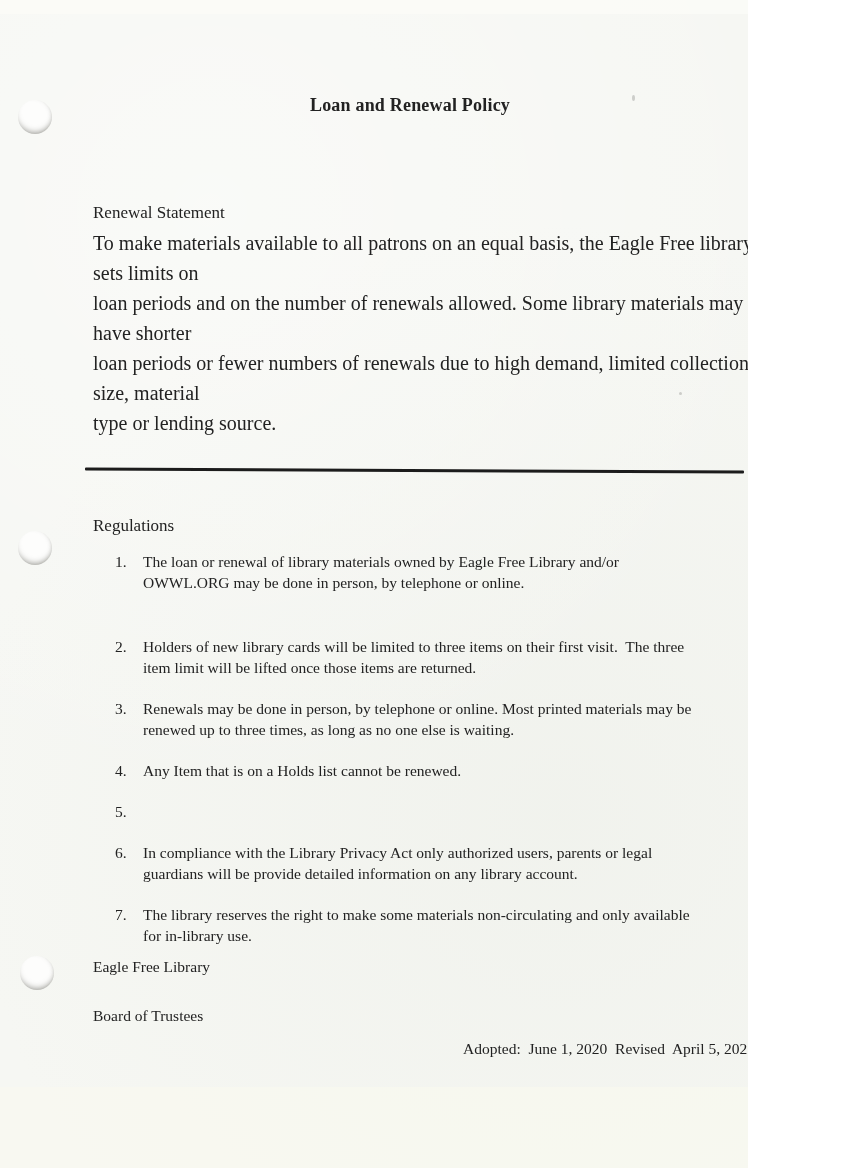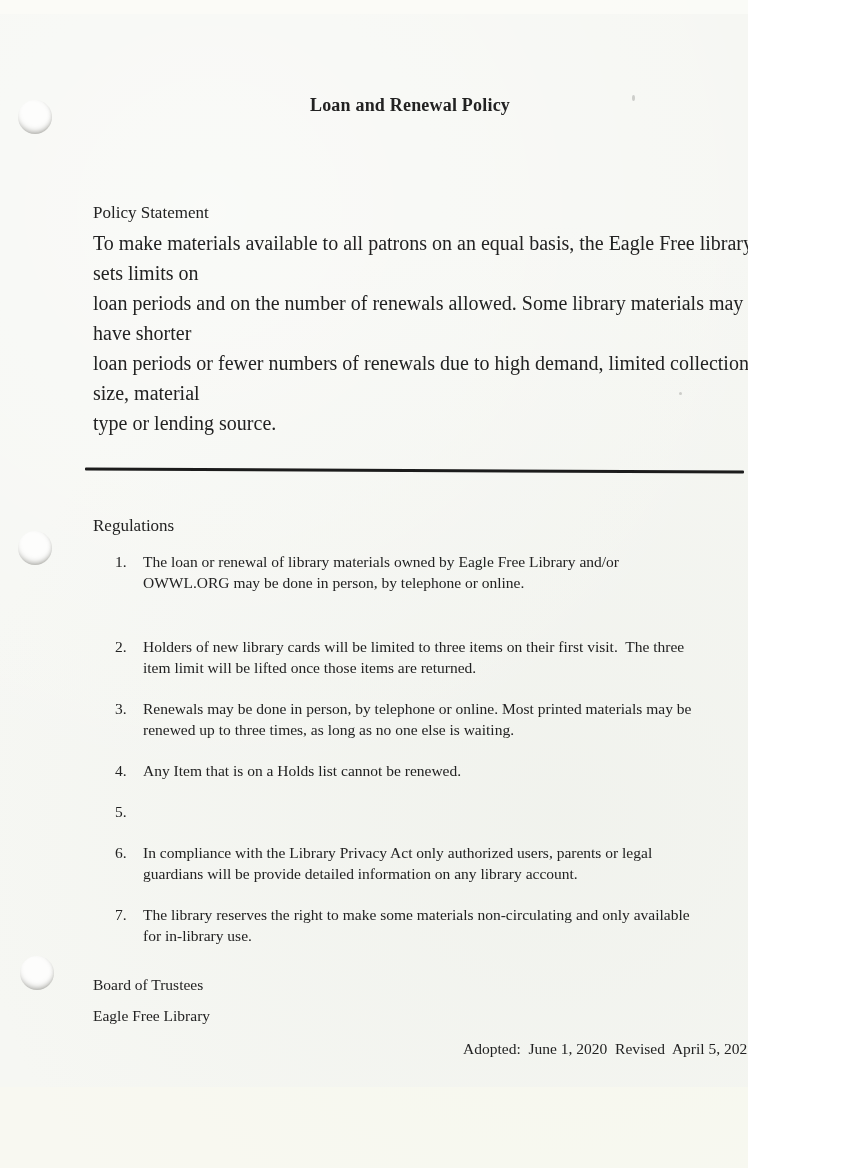--- a/index.html
+++ b/index.html
@@ -137,21 +137,21 @@
   <div class="hole hole-3"></div>
 
   <div class="speck speck-1"></div>
   <div class="speck speck-2"></div>
   <div class="speck speck-3"></div>
 
   <div class="content">
 
     <h1 class="doc-title">Loan and Renewal Policy</h1>
 
-    <h2 class="section-heading policy-heading">Policy Statement</h2>
+    <h2 class="section-heading policy-heading">Renewal Statement</h2>
 
     <p class="body-text">To make materials available to all patrons on an equal basis, the Eagle Free library sets limits on
 loan periods and on the number of renewals allowed. Some library materials may have shorter
 loan periods or fewer numbers of renewals due to high demand, limited collection size, material
 type or lending source.</p>
 
     <div class="divider"></div>
 
     <h2 class="section-heading regulations-heading">Regulations</h2>
 
@@ -183,18 +183,18 @@
         <span class="reg-text">In compliance with the Library Privacy Act only authorized users, parents or legal
 guardians will be provide detailed information on any library account.</span>
       </li>
       <li class="reg-item">
         <span class="reg-num">7.</span>
         <span class="reg-text">The library reserves the right to make some materials non-circulating and only available
 for in-library use.</span>
       </li>
     </ol>
 
+    <p class="footer-line footer-line-1">Eagle Free Library</p>
     <p class="footer-line footer-line-0">Board of Trustees</p>
-    <p class="footer-line footer-line-1">Eagle Free Library</p>
     <p class="footer-line footer-line-2">Adopted:  June 1, 2020  Revised  April 5, 2021</p>
 
   </div>
 </div>
 
 </body></html>

